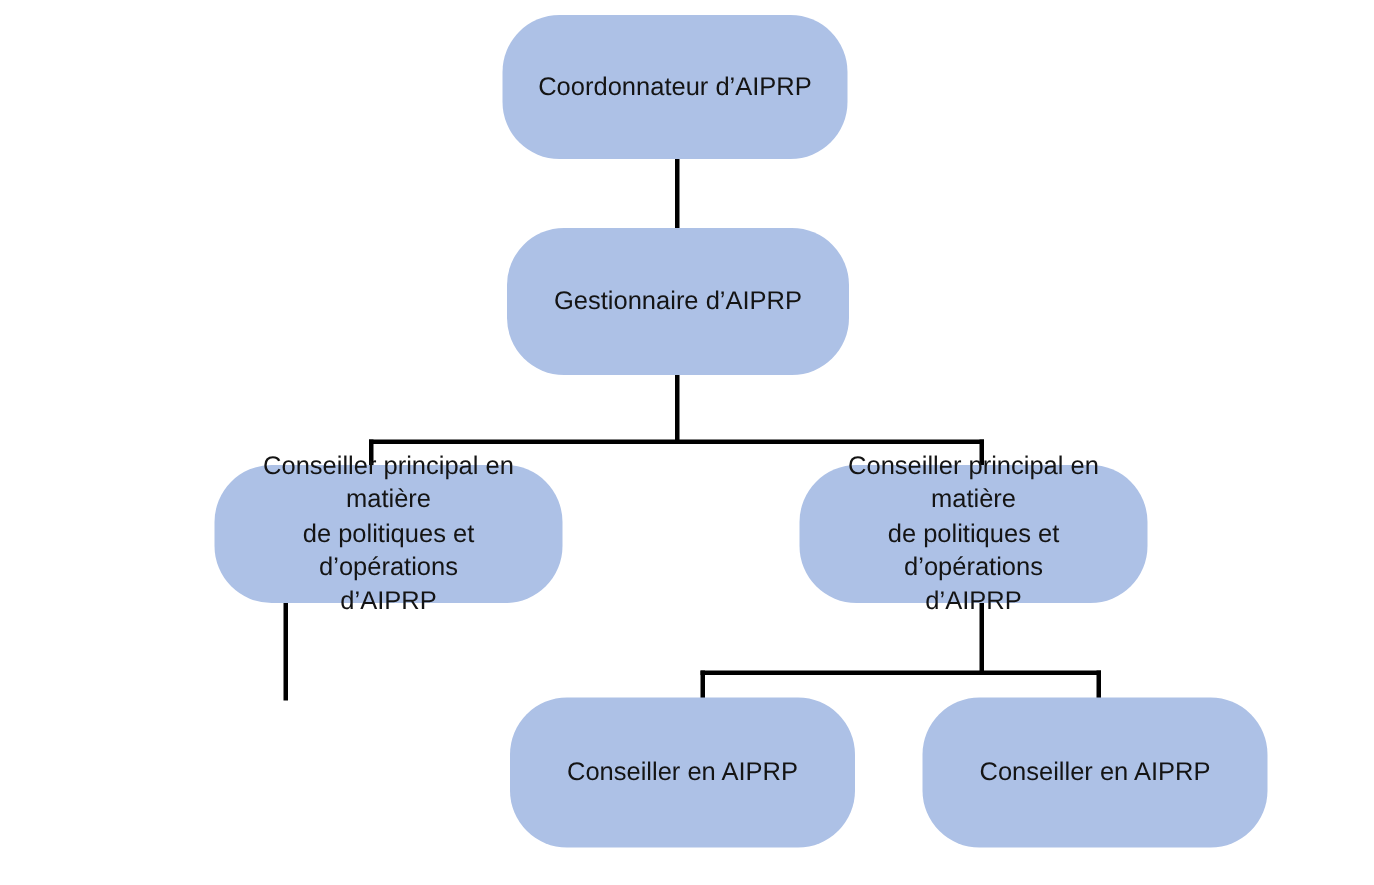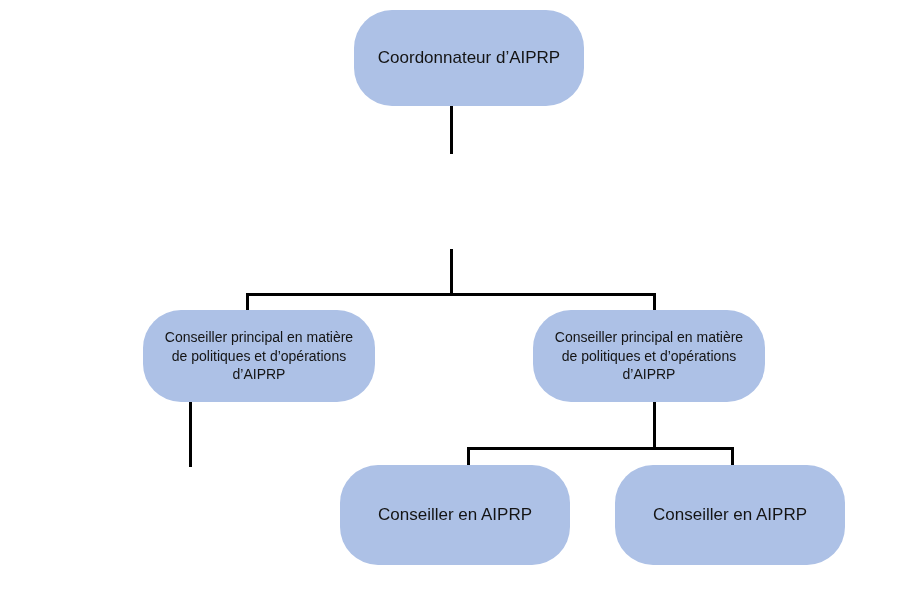--- a/index.html
+++ b/index.html
@@ -32,25 +32,25 @@
   }
   .node-label {
     display: block;
     padding: 0 14px;
     line-height: 1.32;
     white-space: pre-line;
   }
   
   .node.lvl-1 { font-size: 17px; }
   .node.lvl-2 { font-size: 17px; }
-  .node.lvl-3 { font-size: 14px; }
+  .node.lvl-3 { font-size: 17px; }
   .node.lvl-4 { font-size: 17px; }
 
   
-  #node-coordonnateur        { left: 354px; top: 10px;  width: 230px; height: 96px; align-items: center; }
+  #node-coordonnateur        { left: 335px; top: 10px;  width: 230px; height: 96px; align-items: center; }
   #node-gestionnaire         { left: 338px; top: 152px; width: 228px; height: 98px; }
   #node-conseiller-principal-1 { left: 143px; top: 310px; width: 232px; height: 92px; }
   #node-conseiller-principal-2 { left: 533px; top: 310px; width: 232px; height: 92px; }
   #node-agent                { left: 70px;  top: 465px; width: 225px; height: 100px; }
   #node-conseiller-1         { left: 340px; top: 465px; width: 230px; height: 100px; }
   #node-conseiller-2         { left: 615px; top: 465px; width: 230px; height: 100px; }
 
   
   .conn {
     position: absolute;
@@ -91,20 +91,23 @@
 
   <div class="conn conn-v" id="conn-cp2-drop"></div>
   <div class="conn conn-h" id="conn-bus-bot"></div>
   <div class="conn conn-v" id="conn-bus-bot-left"></div>
   <div class="conn conn-v" id="conn-bus-bot-right"></div>
 
   <div class="node lvl-1" id="node-coordonnateur">
     <span class="node-label">Coordonnateur d’AIPRP</span>
   </div>
 
+  <div class="node lvl-2" id="node-gestionnaire">
+    <span class="node-label">Gestionnaire d’AIPRP</span>
+  </div>
 
   <div class="node lvl-3" id="node-conseiller-principal-1">
     <span class="node-label">Conseiller principal en matière
 de politiques et d’opérations
 d’AIPRP</span>
   </div>
 
   <div class="node lvl-3" id="node-conseiller-principal-2">
     <span class="node-label">Conseiller principal en matière
 de politiques et d’opérations

